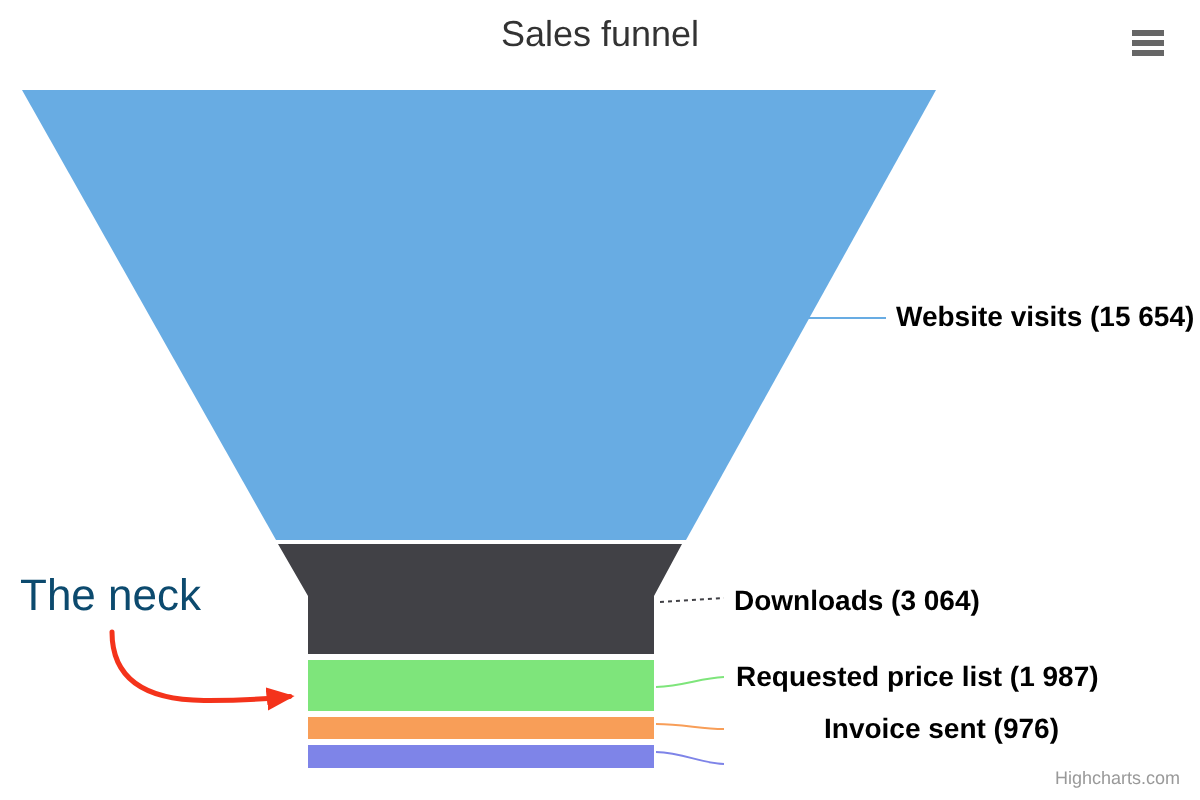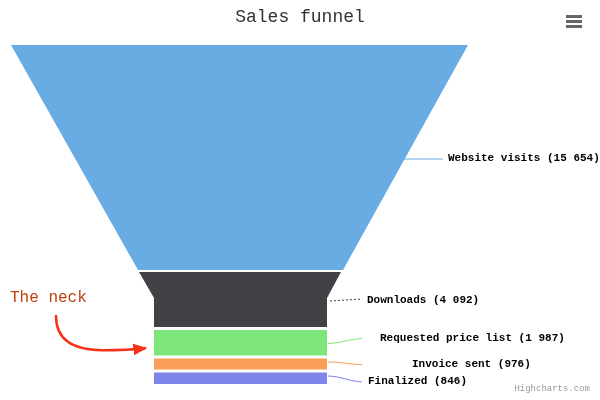--- a/index.html
+++ b/index.html
@@ -1,39 +1,39 @@
 <!DOCTYPE html>
 <html><head>
 <meta charset="utf-8">
 <style>
   html,body{margin:0;padding:0;}
   #chart{
     position:relative;
     width:600px;height:400px;
     background:#ffffff;
-    font-family:Liberation Mono, monospace;
+    font-family:Liberation Sans, sans-serif;
     overflow:hidden;
   }
   #funnel-svg{position:absolute;left:0;top:0;}
   .chart-title{
     position:absolute;left:0;top:7px;width:100%;
     text-align:center;font-size:18px;color:#333333;
   }
   .point-label{
-    position:absolute;font-size:11px;font-weight:bold;color:#000000;
+    position:absolute;font-size:14px;font-weight:bold;color:#000000;
     line-height:13px;white-space:nowrap;
   }
   .lbl-website{left:448px;top:152px;}
   .lbl-downloads{left:367px;top:294px;}
-  .lbl-requested{left:380px;top:332px;}
+  .lbl-requested{left:368px;top:332px;}
   .lbl-invoice{left:368px;top:358px;padding-left:44px;}
   .lbl-finalized{left:368px;top:375px;}
   .annotation-text{
     position:absolute;left:10px;top:285px;
-    font-size:16px;line-height:26px;color:#c2410c;
+    font-size:22px;line-height:26px;color:#0c4a6e;
   }
   .credits{
     position:absolute;right:10px;top:384px;
     font-size:9px;color:#999999;text-decoration:none;cursor:pointer;text-align:center;
   }
   .burger{
     position:absolute;right:18px;top:15px;width:16px;height:13px;
     cursor:pointer;display:flex;flex-direction:column;justify-content:space-between;
   }
   .burger span{display:block;width:16px;height:3px;background:#666666;}
@@ -67,22 +67,21 @@
 
   <div class="chart-title">Sales funnel</div>
 
   <div class="burger">
     <span></span>
     <span></span>
     <span></span>
   </div>
 
   <div class="point-label lbl-website">Website visits (15 654)</div>
-  <div class="point-label lbl-downloads">Downloads (4 092)</div>
+  <div class="point-label lbl-downloads">Downloads (3 064)</div>
   <div class="point-label lbl-requested">Requested price list (1 987)</div>
   <div class="point-label lbl-invoice">Invoice sent (976)</div>
-  <div class="point-label lbl-finalized">Finalized (846)</div>
 
   <div class="annotation-text">The neck</div>
 
   <a class="credits">Highcharts.com</a>
 
 </div>
 
 </body></html>

